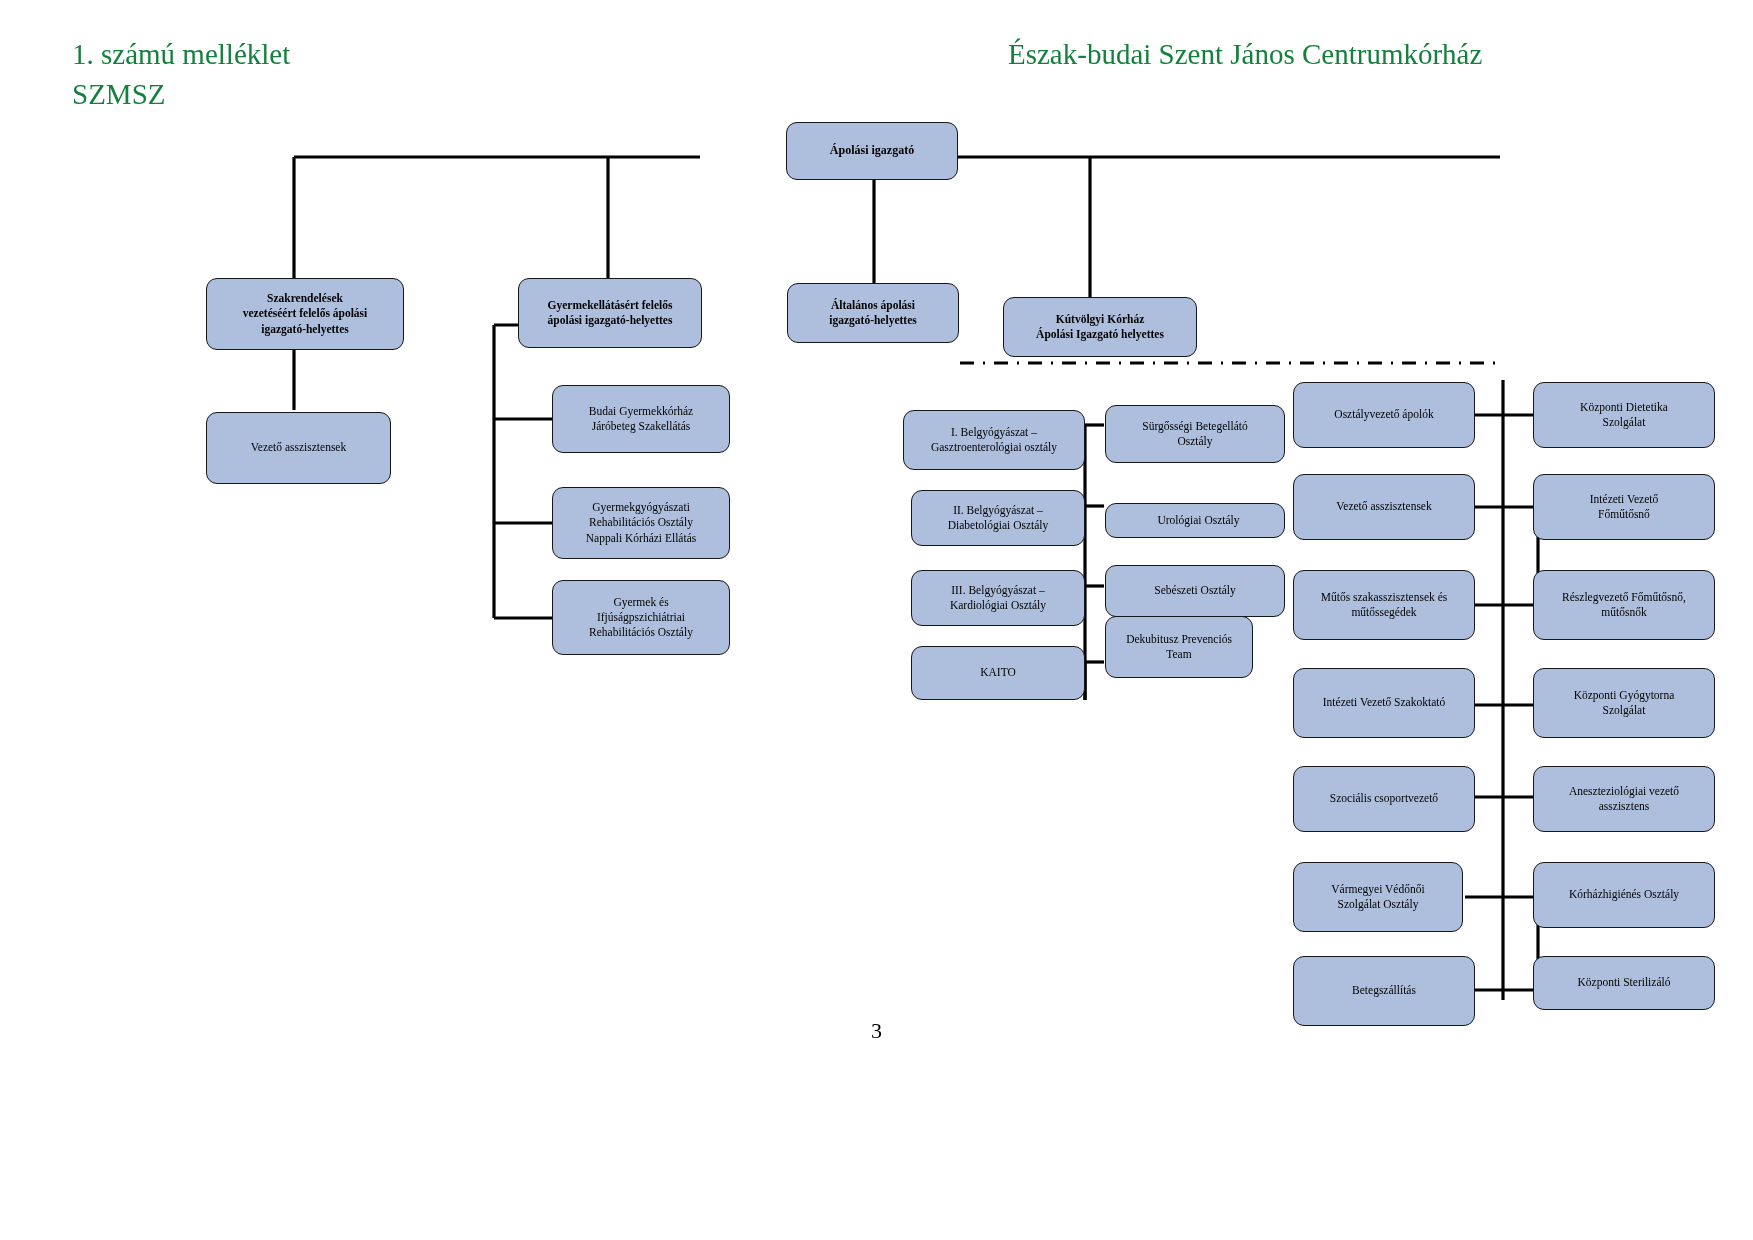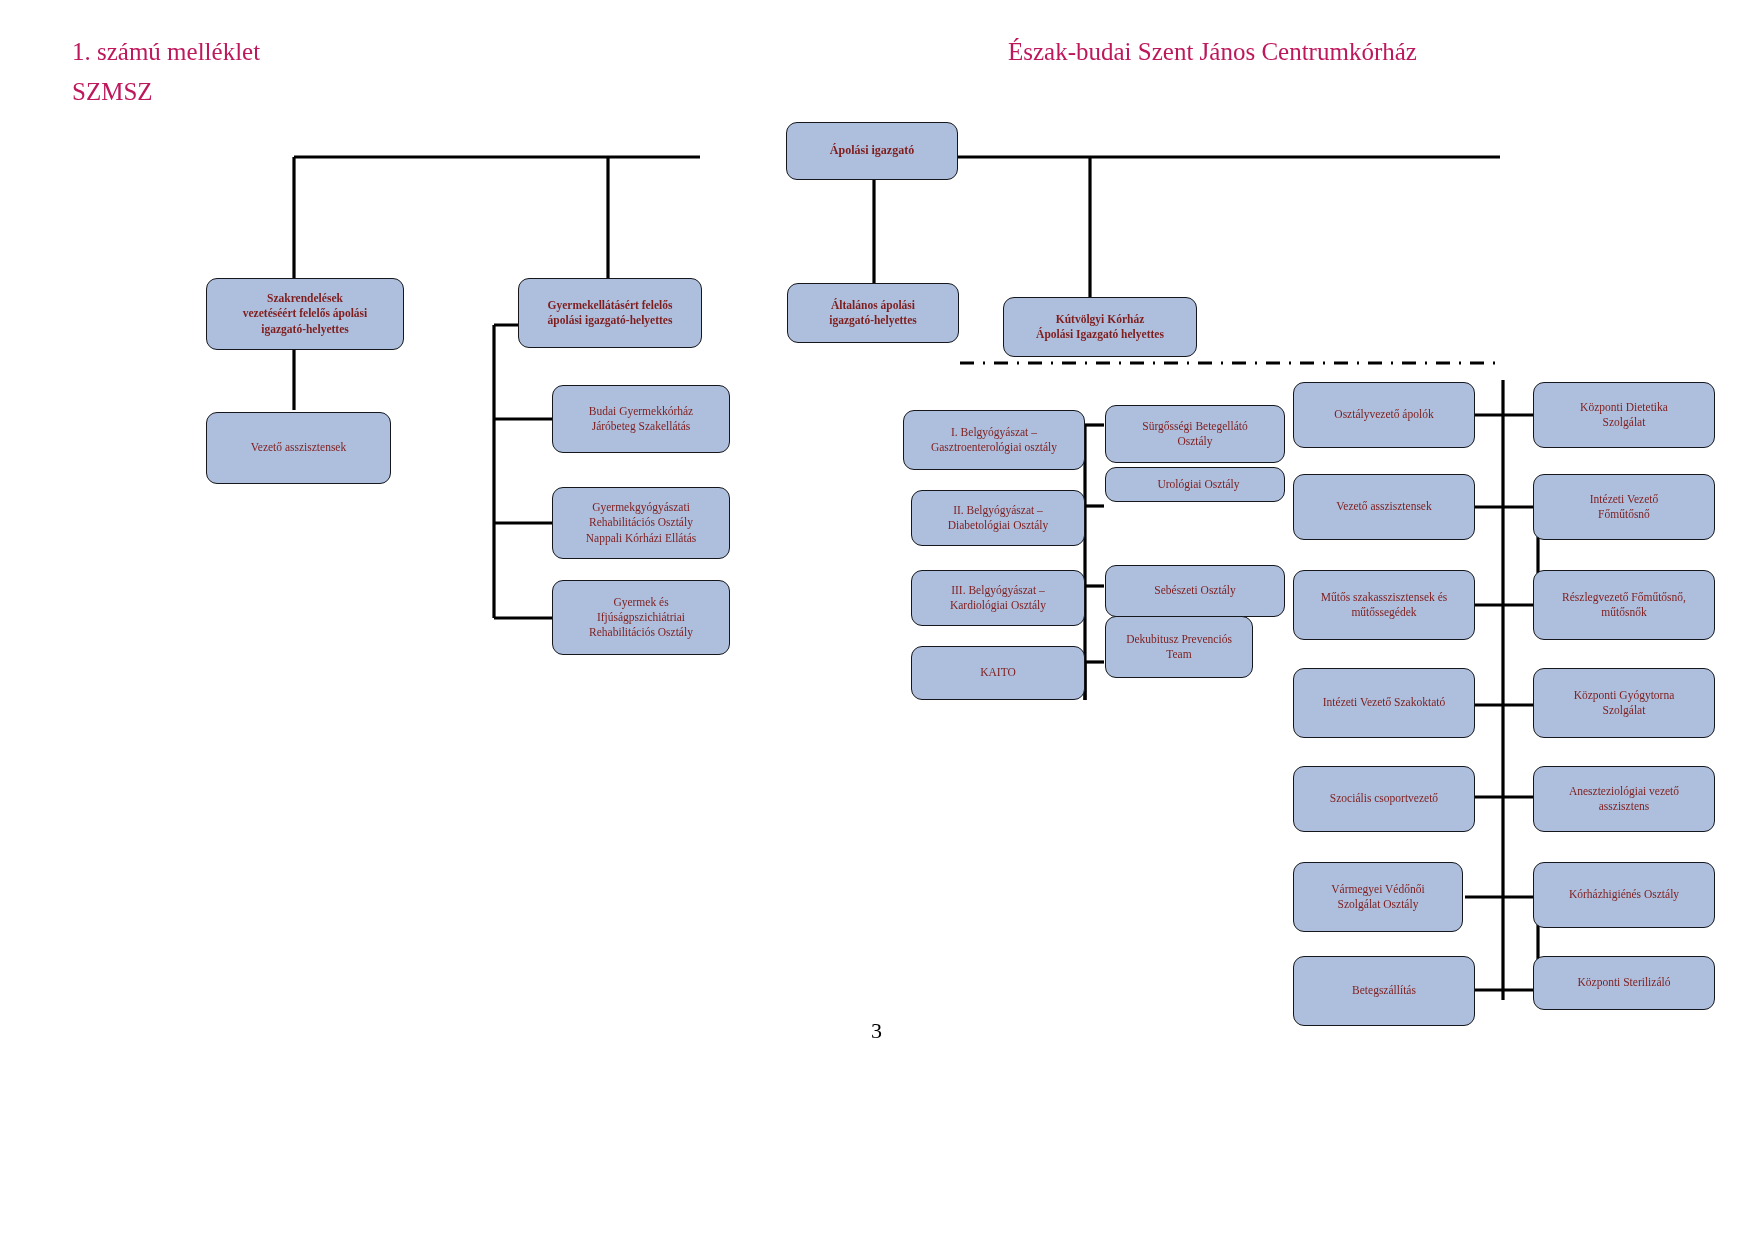--- a/index.html
+++ b/index.html
@@ -1,34 +1,34 @@
 <!DOCTYPE html>
 <html><head>
 <meta charset="utf-8">
 <style>
   html,body{margin:0;padding:0;background:#ffffff;}
   body{width:1753px;height:1240px;position:relative;
        font-family:"Liberation Serif","DejaVu Serif",serif;color:#000;}
   #page{position:relative;width:1753px;height:1240px;overflow:hidden;background:#fff;}
 
-  .hdr{position:absolute;font-size:25px;color:#be185d;white-space:nowrap;}
+  .hdr{position:absolute;font-size:29px;color:#15803d;white-space:nowrap;}
   #hdr-left{left:72px;top:38px;}
   #hdr-sub{left:72px;top:78px;}
   #hdr-right{left:1008px;top:38px;}
 
   #pagenum{position:absolute;left:0;right:0;top:1018px;text-align:center;font-size:22px;}
 
   
   #links{position:absolute;left:0;top:0;width:1753px;height:1240px;}
 
   .node{position:absolute;box-sizing:border-box;
         background:#aebfdd;border:1.6px solid #15171c;border-radius:11px;
         display:flex;align-items:center;justify-content:center;text-align:center;
         font-size:11.5px;line-height:1.32;padding:3px 6px;
-        color:#7f1d1d;box-shadow:0 0 0 0 rgba(0,0,0,0);}
+        color:#000000;box-shadow:0 0 0 0 rgba(0,0,0,0);}
   .node.bold{font-weight:bold;}
   .node span{display:block;width:100%;white-space:pre-line;}
   .node.t12 {font-size:12px;}
 </style>
 </head>
 <body>
 
 <div id="page">
 
   <div class="hdr" id="hdr-left">1. számú melléklet</div>
@@ -146,21 +146,21 @@
 Kardiológiai Osztály</span>
   </div>
   <div class="node" style="left:911px;top:646px;width:174px;height:54px;">
     <span>KAITO</span>
   </div>
 
   <div class="node" style="left:1105px;top:405px;width:180px;height:58px;">
     <span>Sürgősségi Betegellátó
 Osztály</span>
   </div>
-  <div class="node" style="left:1105px;top:467px;width:180px;height:35px;padding-left:13px;">
+  <div class="node" style="left:1105px;top:503px;width:180px;height:35px;padding-left:13px;">
     <span>Urológiai Osztály</span>
   </div>
   <div class="node" style="left:1105px;top:565px;width:180px;height:52px;">
     <span>Sebészeti Osztály</span>
   </div>
   <div class="node" style="left:1105px;top:616px;width:148px;height:62px;">
     <span>Dekubitusz Prevenciós
 Team</span>
   </div>
 

